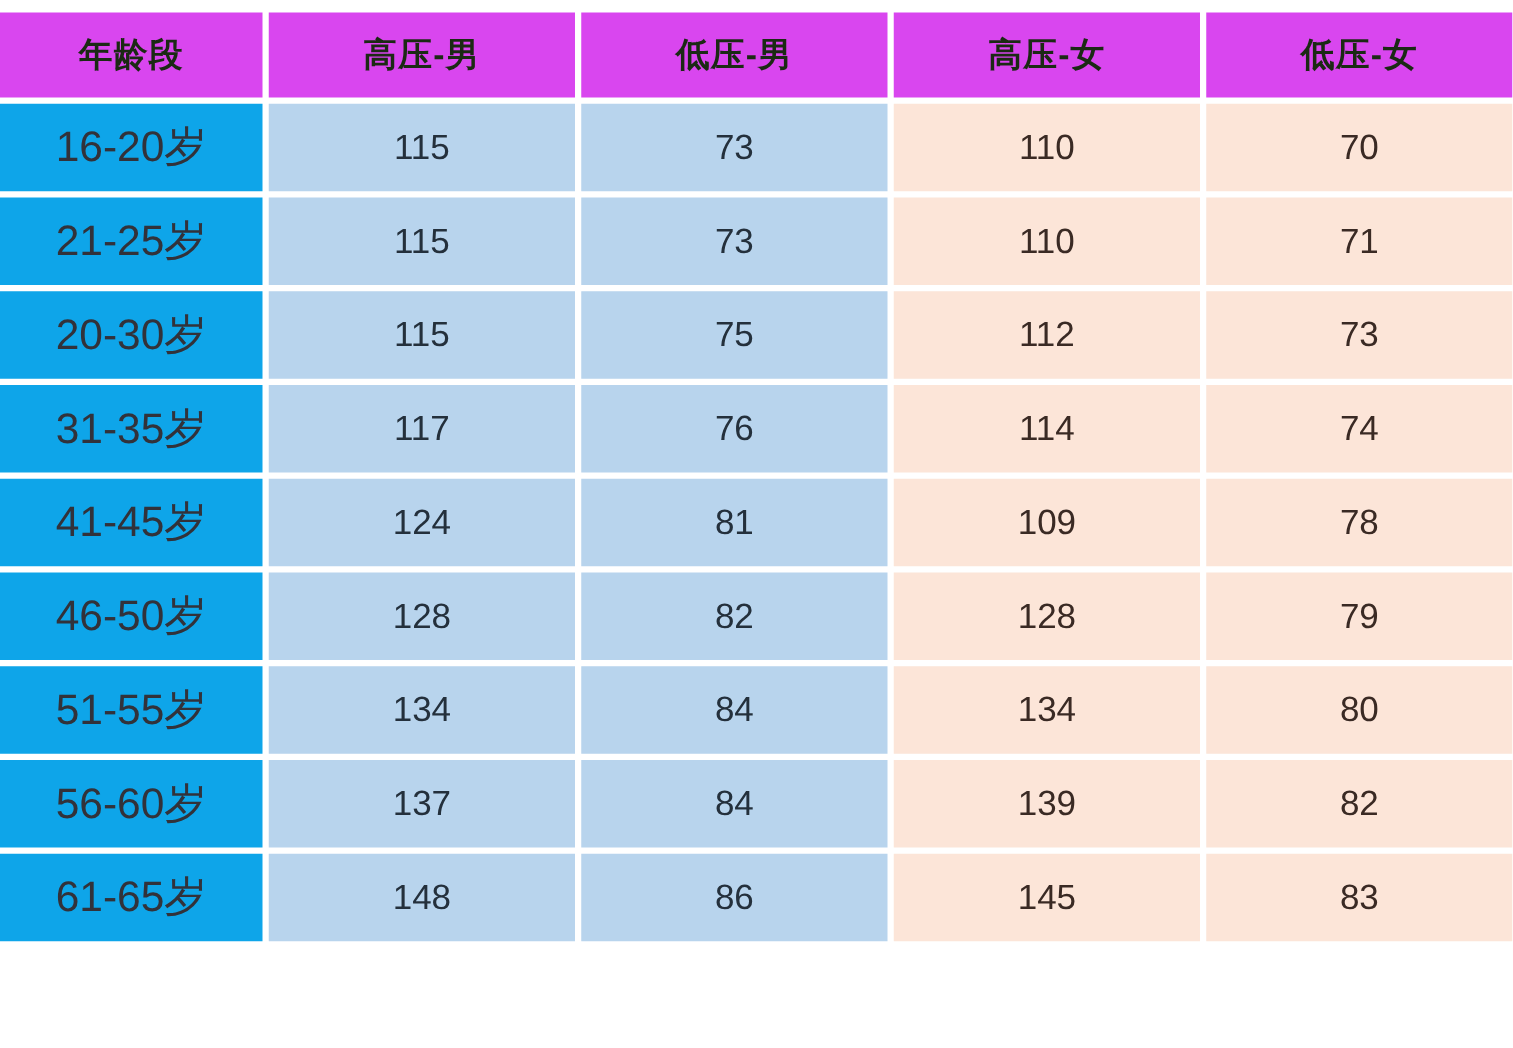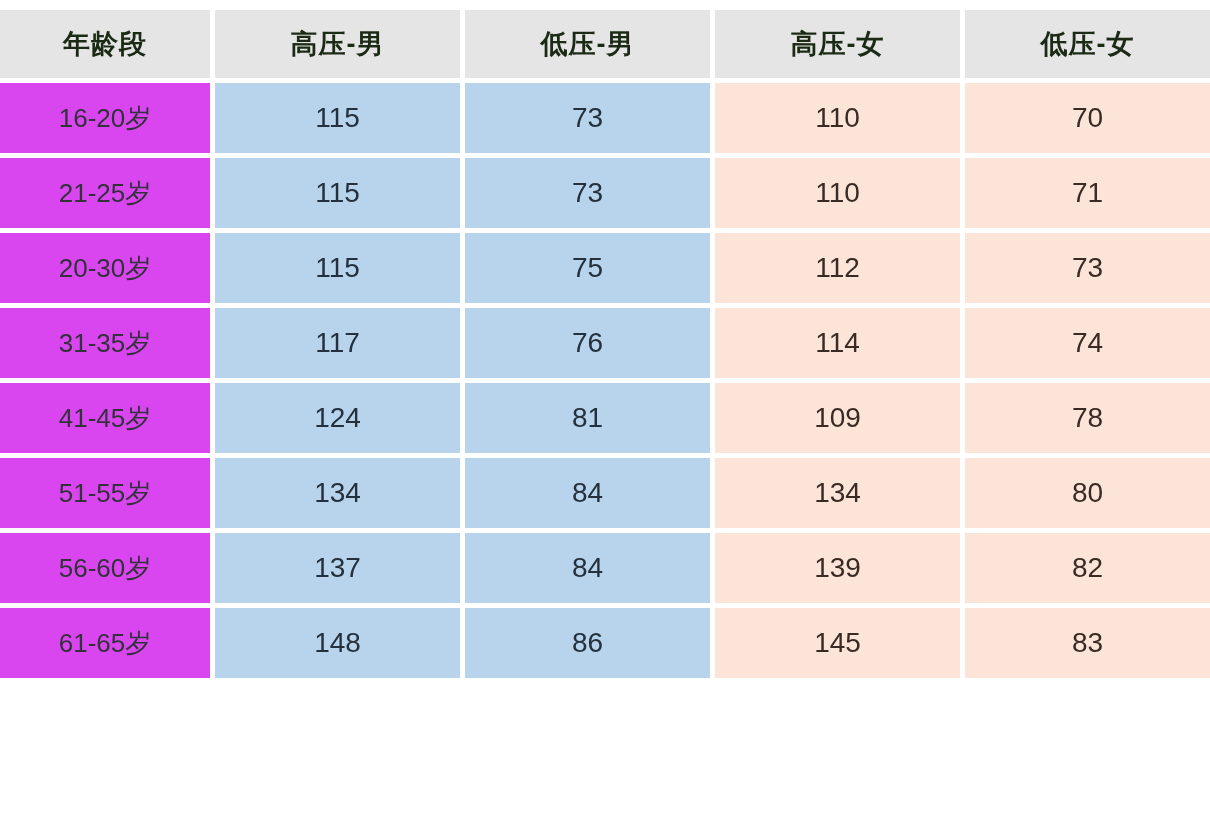--- a/index.html
+++ b/index.html
@@ -37,39 +37,39 @@
   .bp-table td {
     padding: 0;
     text-align: center;
     vertical-align: middle;
     border: none;
   }
 
   
   thead th {
     height: 68px;
-    background: #e5e5e5;
+    background: #d946ef;
     color: #1b2a14;
     font-size: 27px;
     font-weight: bold;
     letter-spacing: 1px;
   }
 
   
   tbody td {
     height: 70px;
     font-size: 28px;
     font-weight: normal;
     color: #2b2b33;
   }
 
   td.age-cell {
-    background: #d946ef;
+    background: #0ea5e9;
     color: #32323a;
-    font-size: 26px;
+    font-size: 34px;
   }
 
   td.male-cell {
     background: #b8d4ed;
     color: #24303c;
     margin-left: 44px;
   }
 
   td.female-cell {
     background: #fce5d8;
@@ -128,20 +128,27 @@
           <td class="female-cell">74</td>
         </tr>
         <tr>
           <td class="age-cell">41-45岁</td>
           <td class="male-cell">124</td>
           <td class="male-cell">81</td>
           <td class="female-cell">109</td>
           <td class="female-cell">78</td>
         </tr>
         <tr>
+          <td class="age-cell">46-50岁</td>
+          <td class="male-cell">128</td>
+          <td class="male-cell">82</td>
+          <td class="female-cell">128</td>
+          <td class="female-cell">79</td>
+        </tr>
+        <tr>
           <td class="age-cell">51-55岁</td>
           <td class="male-cell">134</td>
           <td class="male-cell">84</td>
           <td class="female-cell">134</td>
           <td class="female-cell">80</td>
         </tr>
         <tr>
           <td class="age-cell">56-60岁</td>
           <td class="male-cell">137</td>
           <td class="male-cell">84</td>

